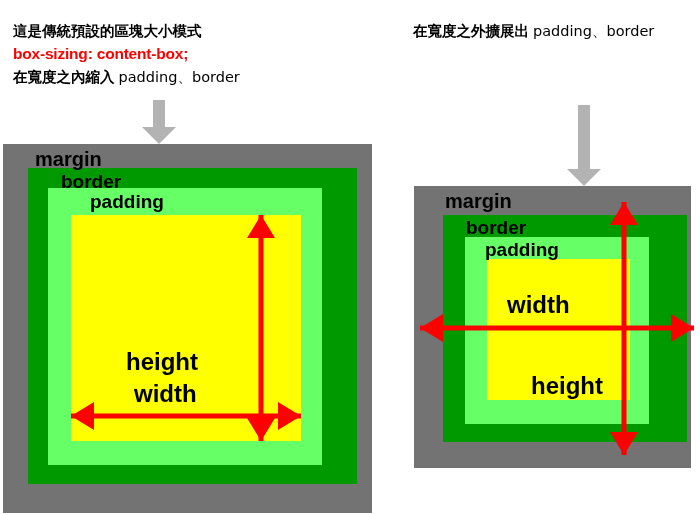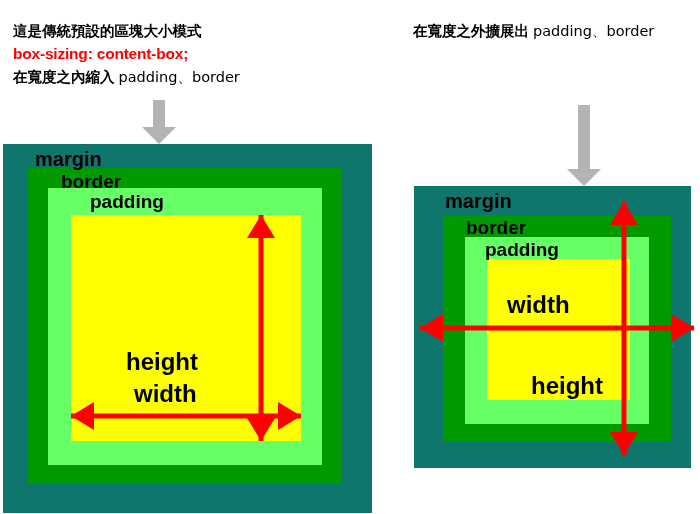--- a/index.html
+++ b/index.html
@@ -22,22 +22,22 @@
   
   .grey-arrow{position:absolute;}
   .grey-arrow .shaft{position:absolute;background:#b3b3b3;left:50%;transform:translateX(-50%);top:0;}
   .grey-arrow .head{
     position:absolute;left:50%;bottom:0;transform:translateX(-50%);
     width:0;height:0;border-left:17px solid transparent;border-right:17px solid transparent;
     border-top:17px solid #b3b3b3;
   }
 
   
-  .margin-box{position:absolute;background:#0f766e;}
-  .border-box{position:absolute;background:#009900;}
+  .margin-box{position:absolute;background:#737373;}
+  .border-box{position:absolute;background:#009900;padding-left:16px;}
   .padding-box{position:absolute;background:#66ff66;text-decoration:underline;}
   .content-box{position:absolute;background:#ffff00;}
 
   .lbl{
     position:absolute;color:#000000;font-weight:700;
     font-family:"Liberation Sans","DejaVu Sans",sans-serif;
     white-space:nowrap;z-index:6;
   }
 
   

